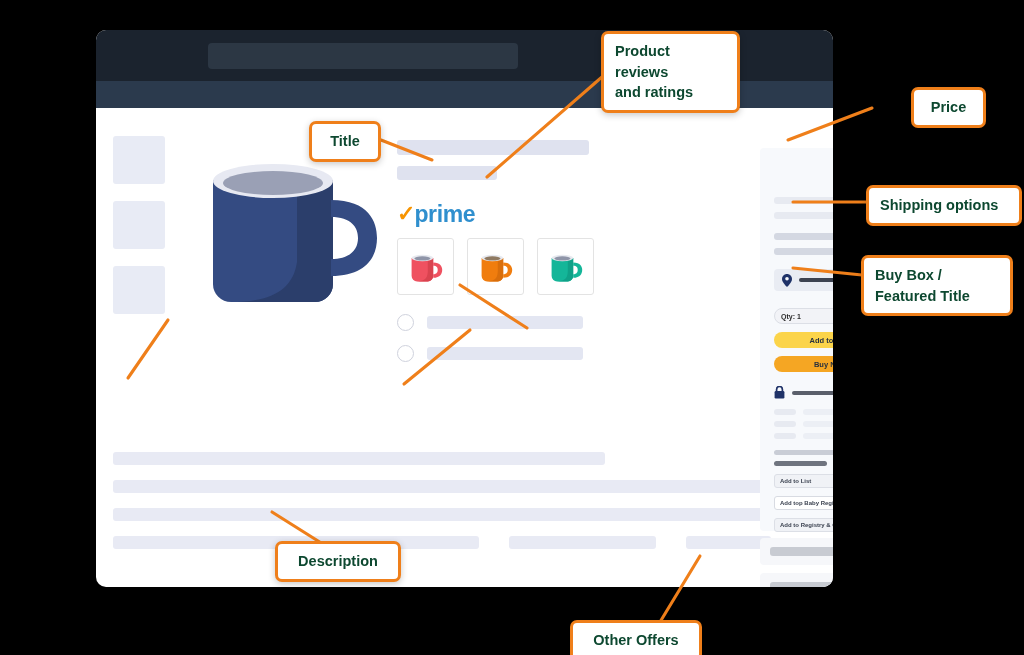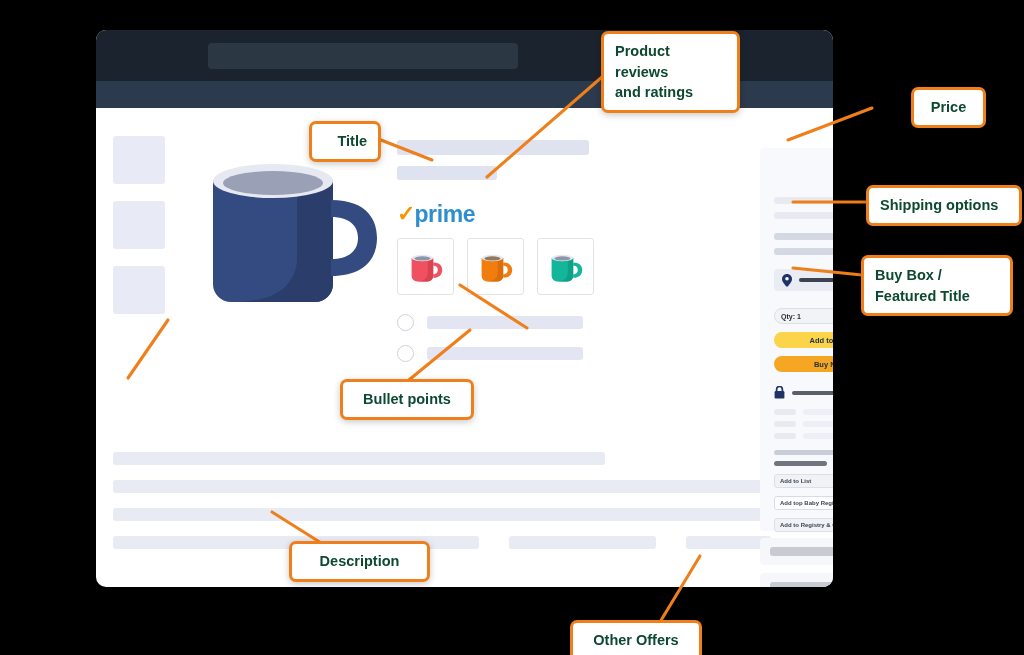--- a/index.html
+++ b/index.html
@@ -317,22 +317,21 @@
       <line x1="527" y1="328" x2="460" y2="285"></line>
       <line x1="404" y1="384" x2="470" y2="330"></line>
       <line x1="128" y1="378" x2="168" y2="320"></line>
       <line x1="326" y1="546" x2="272" y2="512"></line>
       <line x1="660" y1="622" x2="700" y2="556"></line>
     </g>
   </svg>
 
   <div class="callout" style="left:601px; top:7px;  width:139px;margin-top:24px;">Product reviews
 and ratings</div>
-  <div class="callout" style="left:309px; top:121px; width:72px; text-align:right;">Title</div>
+  <div class="callout" style="left:309px; top:121px; width:72px; text-align:center;">Title</div>
   <div class="callout" style="left:911px; top:87px;  width:75px; text-align:center;">Price</div>
   <div class="callout" style="left:866px; top:185px; width:156px;">Shipping options</div>
   <div class="callout" style="left:861px; top:255px; width:152px;">Buy Box /
 Featured Title</div>
-  <div class="callout" style="left:340px; top:379px; width:134px; text-align:center;">Bullet points</div>
-  <div class="callout" style="left:275px; top:541px; width:141px; text-align:center;margin-left:14px;">Description</div>
+  <div class="callout" style="left:275px; top:541px; width:126px; text-align:center;">Description</div>
   <div class="callout" style="left:570px; top:620px; width:132px; text-align:center;">Other Offers</div>
 
 </div>
 
 </body></html>

